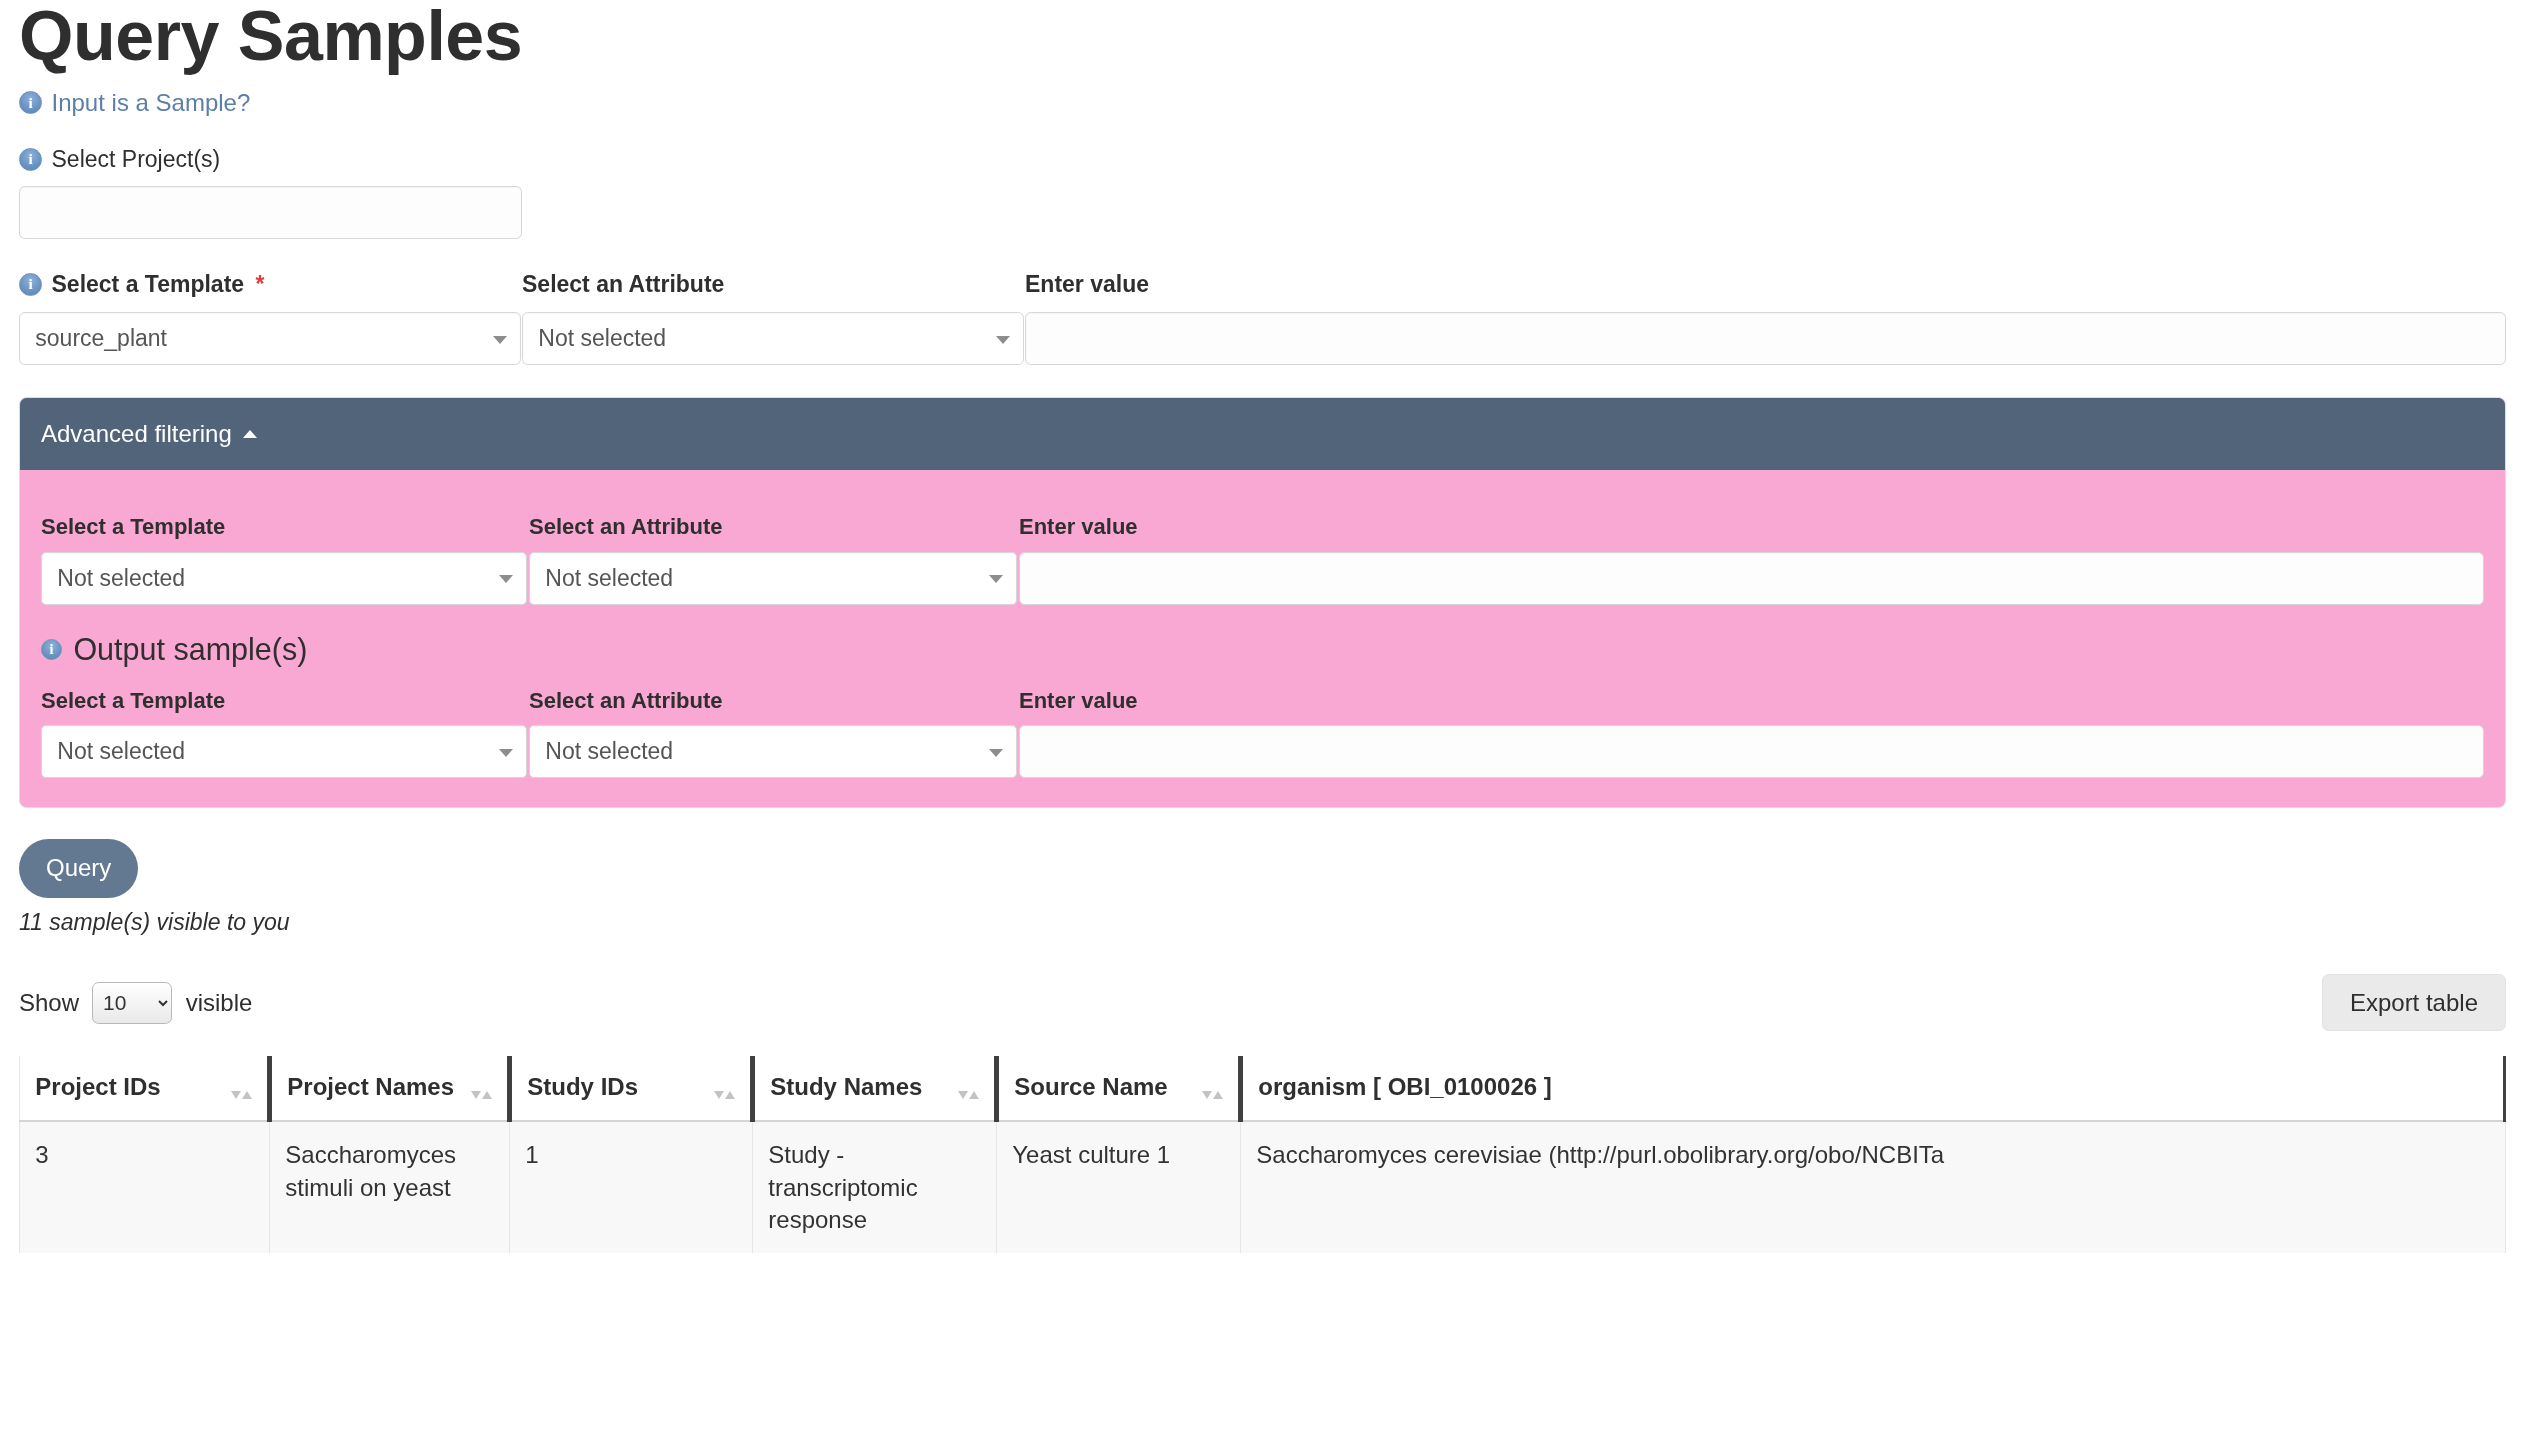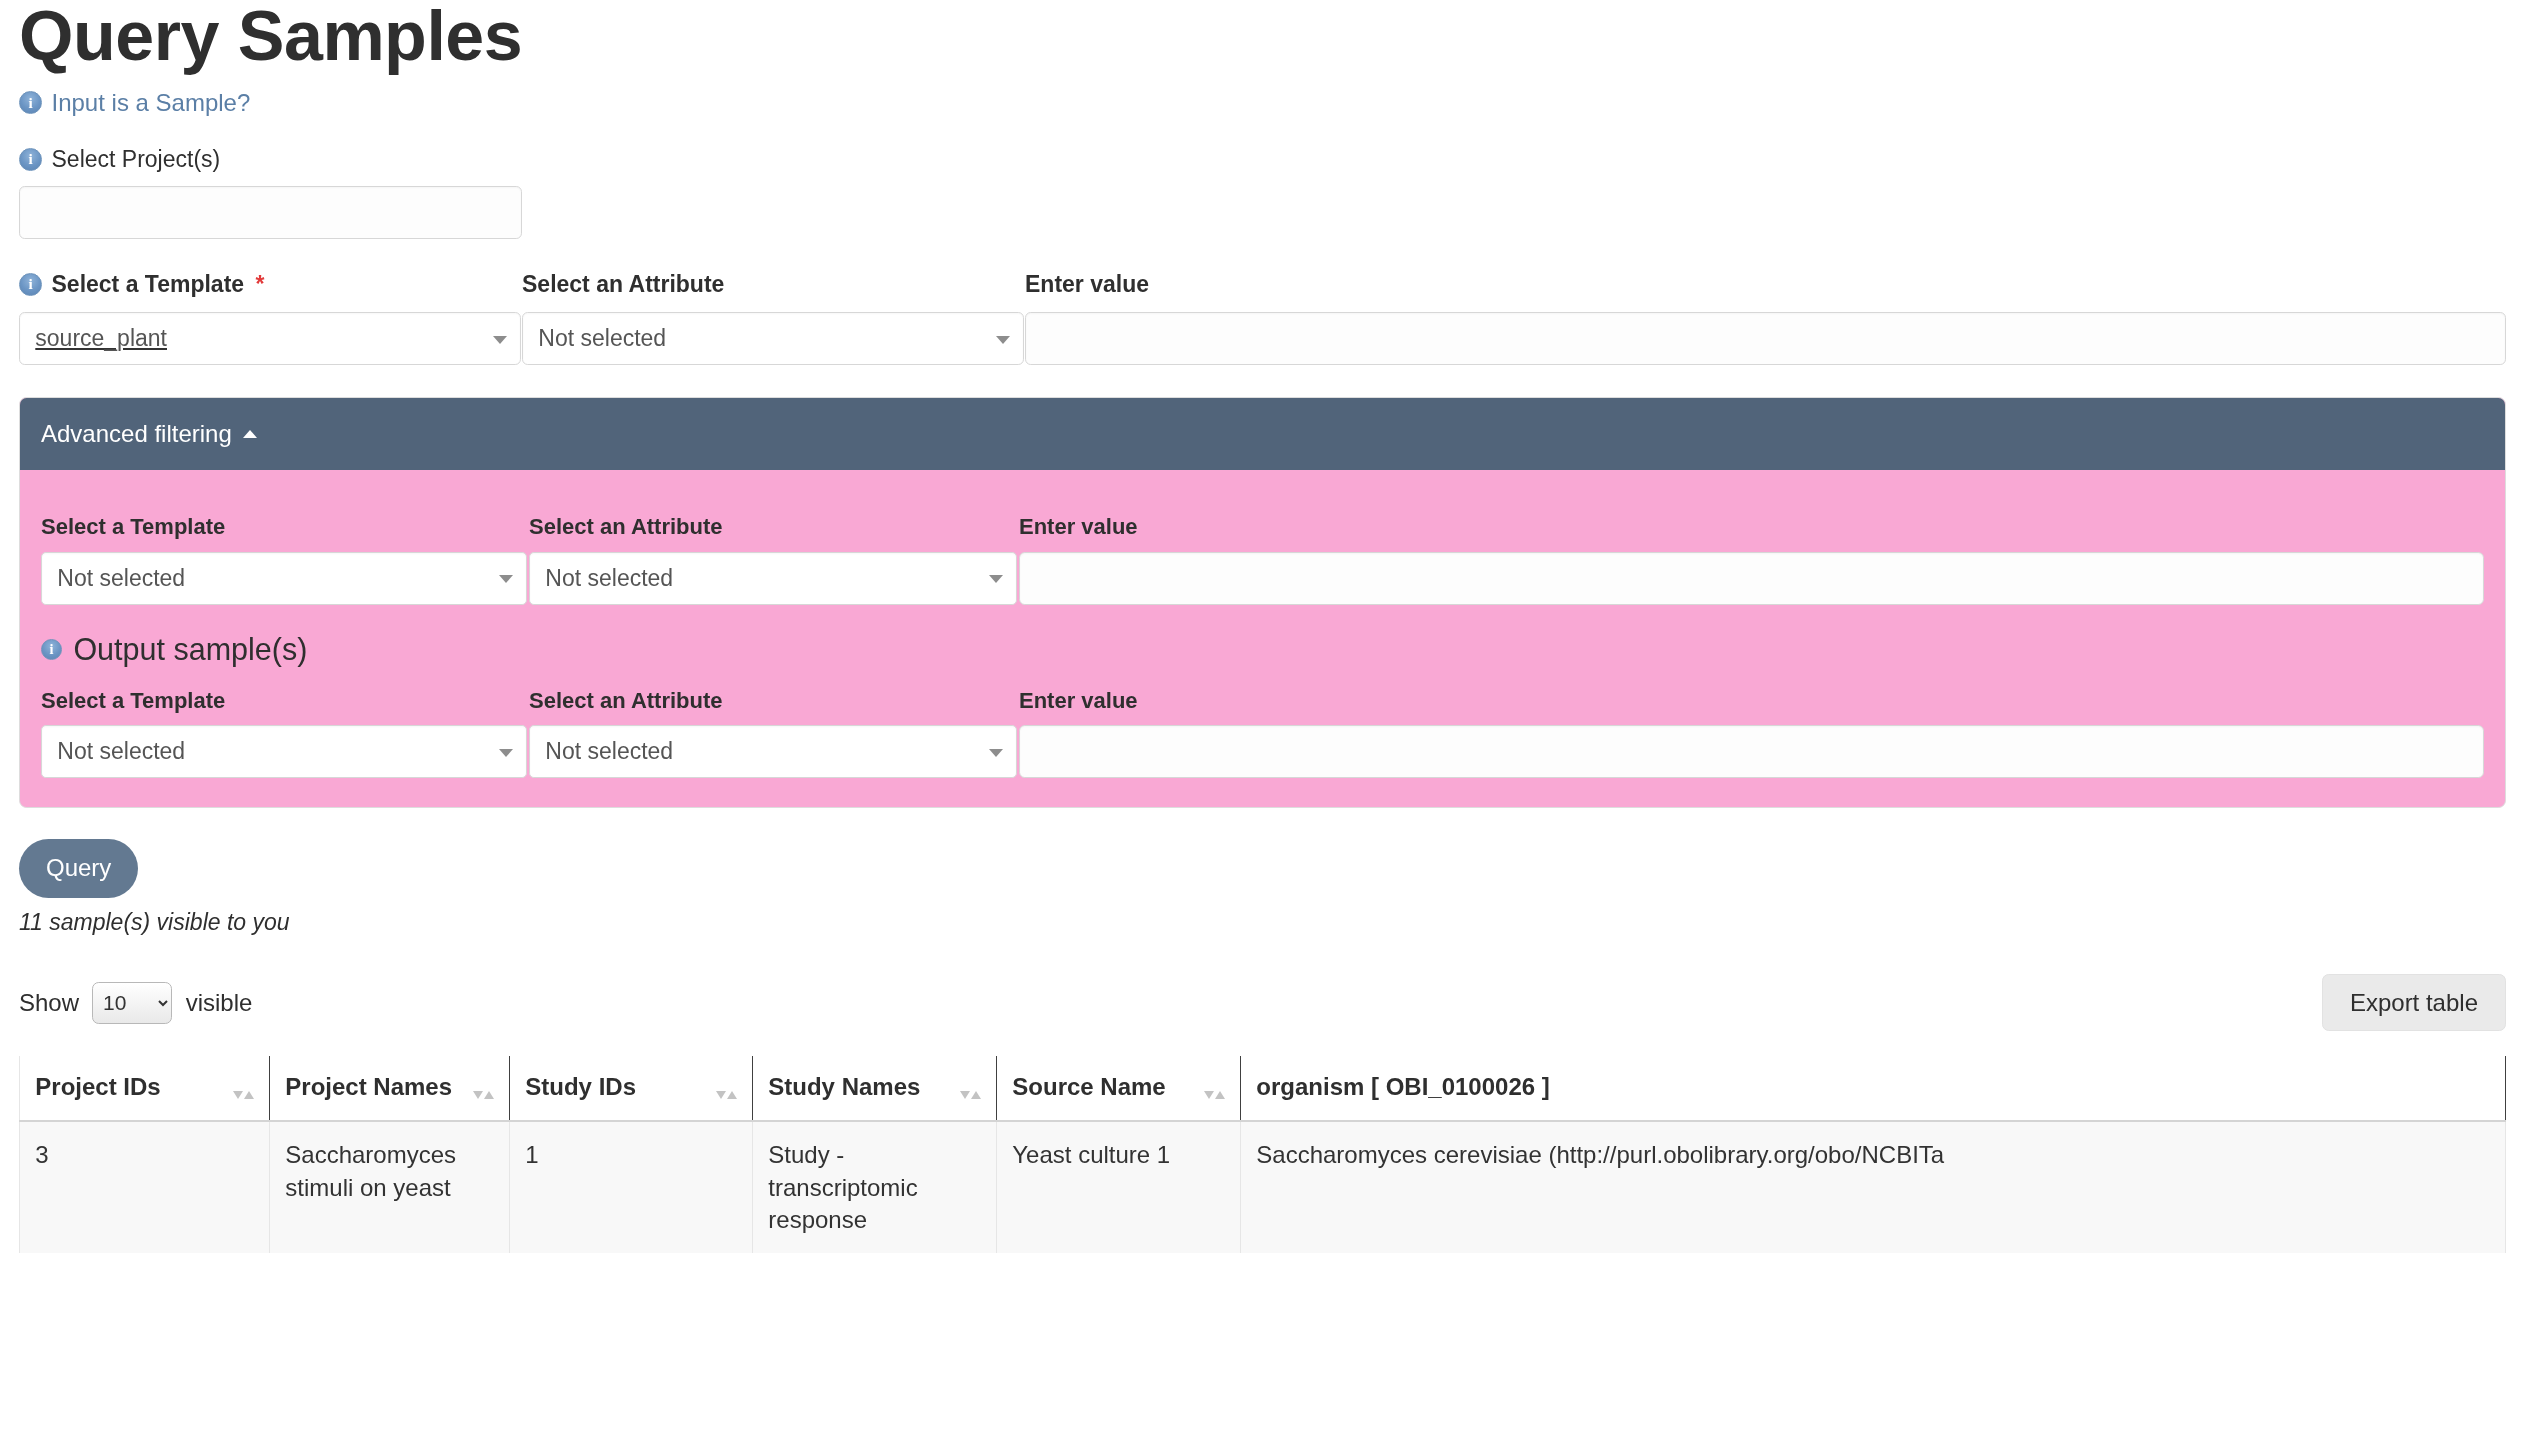--- a/index.html
+++ b/index.html
@@ -113,21 +113,21 @@
     font-size: 23px; font-weight: bold; color: #2f2f2f;
     height: 32px; display: flex; align-items: center; gap: 9.5px;
   }
 
   .main-head-row { display: flex; align-items: flex-end; }
   .mh-a { width: 503px; }
   .mh-b { width: 503px; }
   .mh-c { flex: 1; }
 
   .main-ctrl-row { display: flex; margin-top: 12.4px; }
-  .mc-a { width: 503px; text-decoration: underline; }
+  .mc-a { width: 503px; }
   .mc-b { width: 503px; }
   .mc-c { flex: 1; }
 
   
   .adv-panel {
     margin-top: 32px;
     border: 1px solid #dddddd;
     border-radius: 7.6px;
     background: #f9a8d4;
     overflow: hidden;
@@ -227,21 +227,21 @@
   .table-wrap { margin-top: 25px; width: 100%; overflow: hidden; }
   table.data-table { width: 2487px; border-collapse: collapse; table-layout: fixed; }
   table.data-table th {
     text-align: left;
     font-size: 24px;
     font-weight: bold;
     color: #2f2f2f;
     padding: 17px 15.3px 19px 15.3px;
     background: #ffffff;
     border-bottom: 2.9px solid #d4d4d4;
-    border-right: 1px solid #404040;
+    border-right: 5px solid #404040;
     vertical-align: bottom;
     position: relative;
     cursor: pointer;
     white-space: nowrap;
     overflow: hidden;
   }
   table.data-table th:first-child { border-left: 1px solid #e6e6e6; }
   .th-inner { display: flex; align-items: flex-end; justify-content: space-between; gap: 9.5px; }
   .sort-icon {
     display: inline-flex; gap: 1px; align-items: flex-end;

